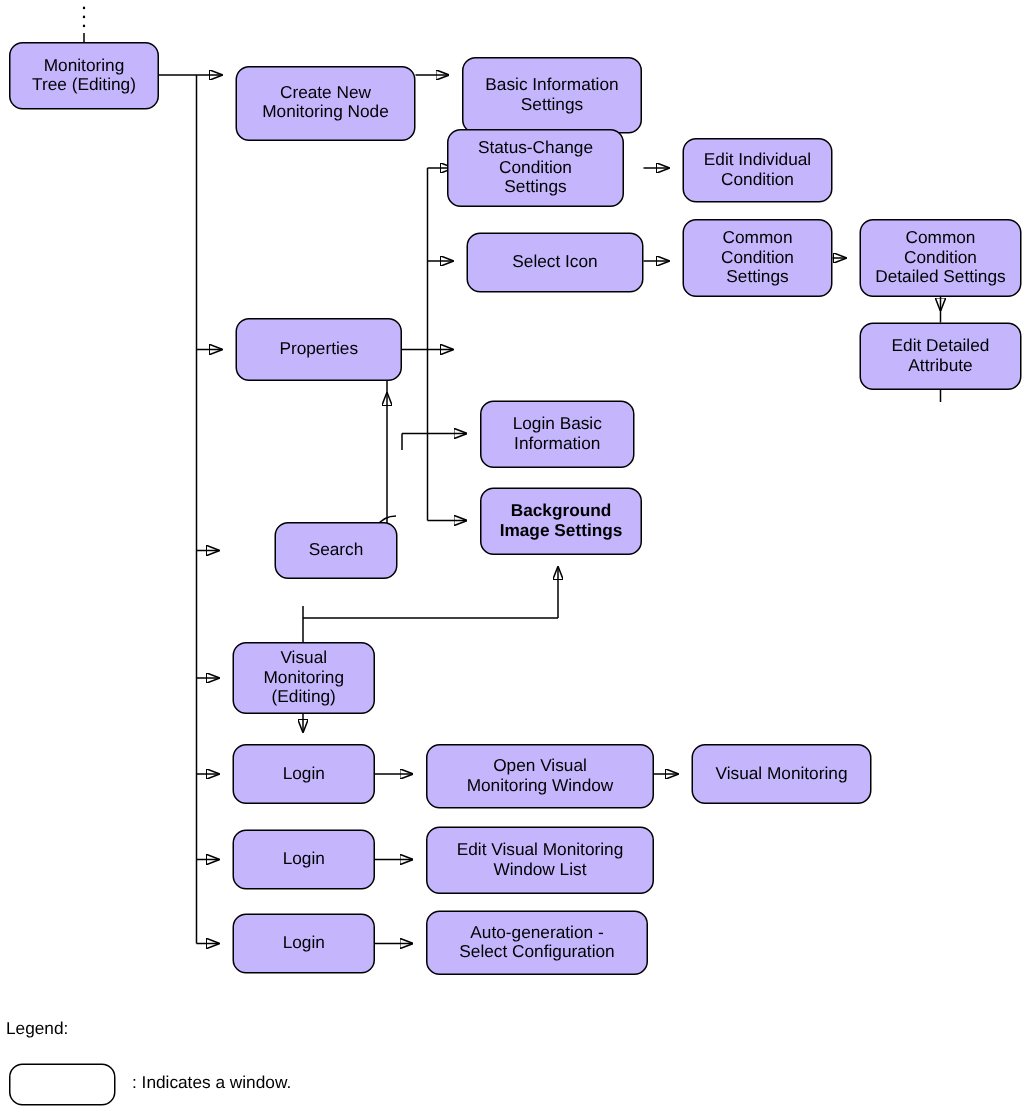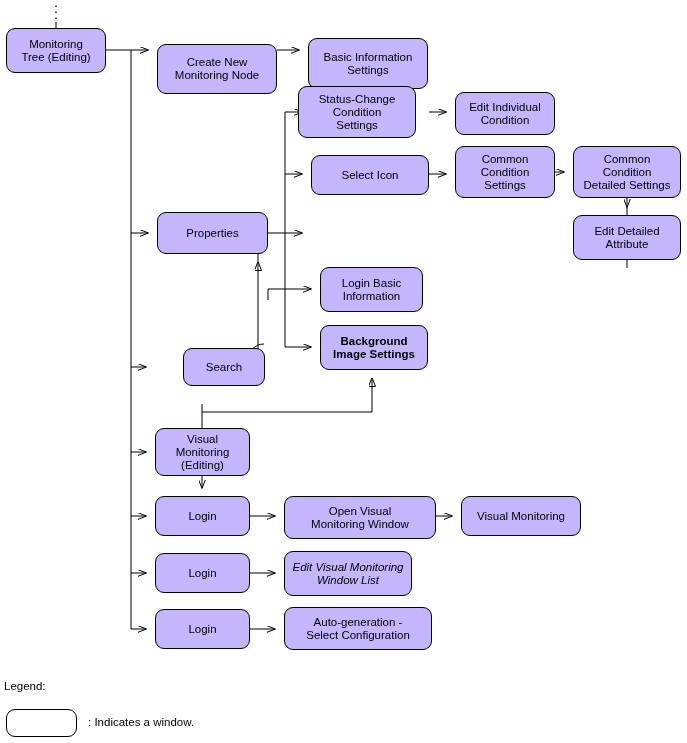--- a/index.html
+++ b/index.html
@@ -189,21 +189,21 @@
 
   <div class="node" style="left:155px; top:496px; width:95px; height:40px;">Login</div>
 
   <div class="node" style="left:284px; top:496px; width:152px; height:43px;">Open Visual
 Monitoring Window</div>
 
   <div class="node" style="left:461px; top:496px; width:120px; height:40px;">Visual Monitoring</div>
 
   <div class="node" style="left:155px; top:553px; width:95px; height:40px;">Login</div>
 
-  <div class="node" style="left:284px; top:551px; width:128px; height:45px;font-style:italic;">Edit Visual Monitoring
+  <div class="node" style="left:284px; top:551px; width:152px; height:45px;">Edit Visual Monitoring
 Window List</div>
 
   <div class="node" style="left:155px; top:609px; width:95px; height:40px;">Login</div>
 
   <div class="node" style="left:284px; top:607px; width:148px; height:43px;">Auto-generation -
 Select Configuration</div>
 
   <div class="legend-label" style="left:4px; top:680px;">Legend:</div>
 
   <div class="legend-box" style="left:6px; top:709px; width:71px; height:28px;"></div>

